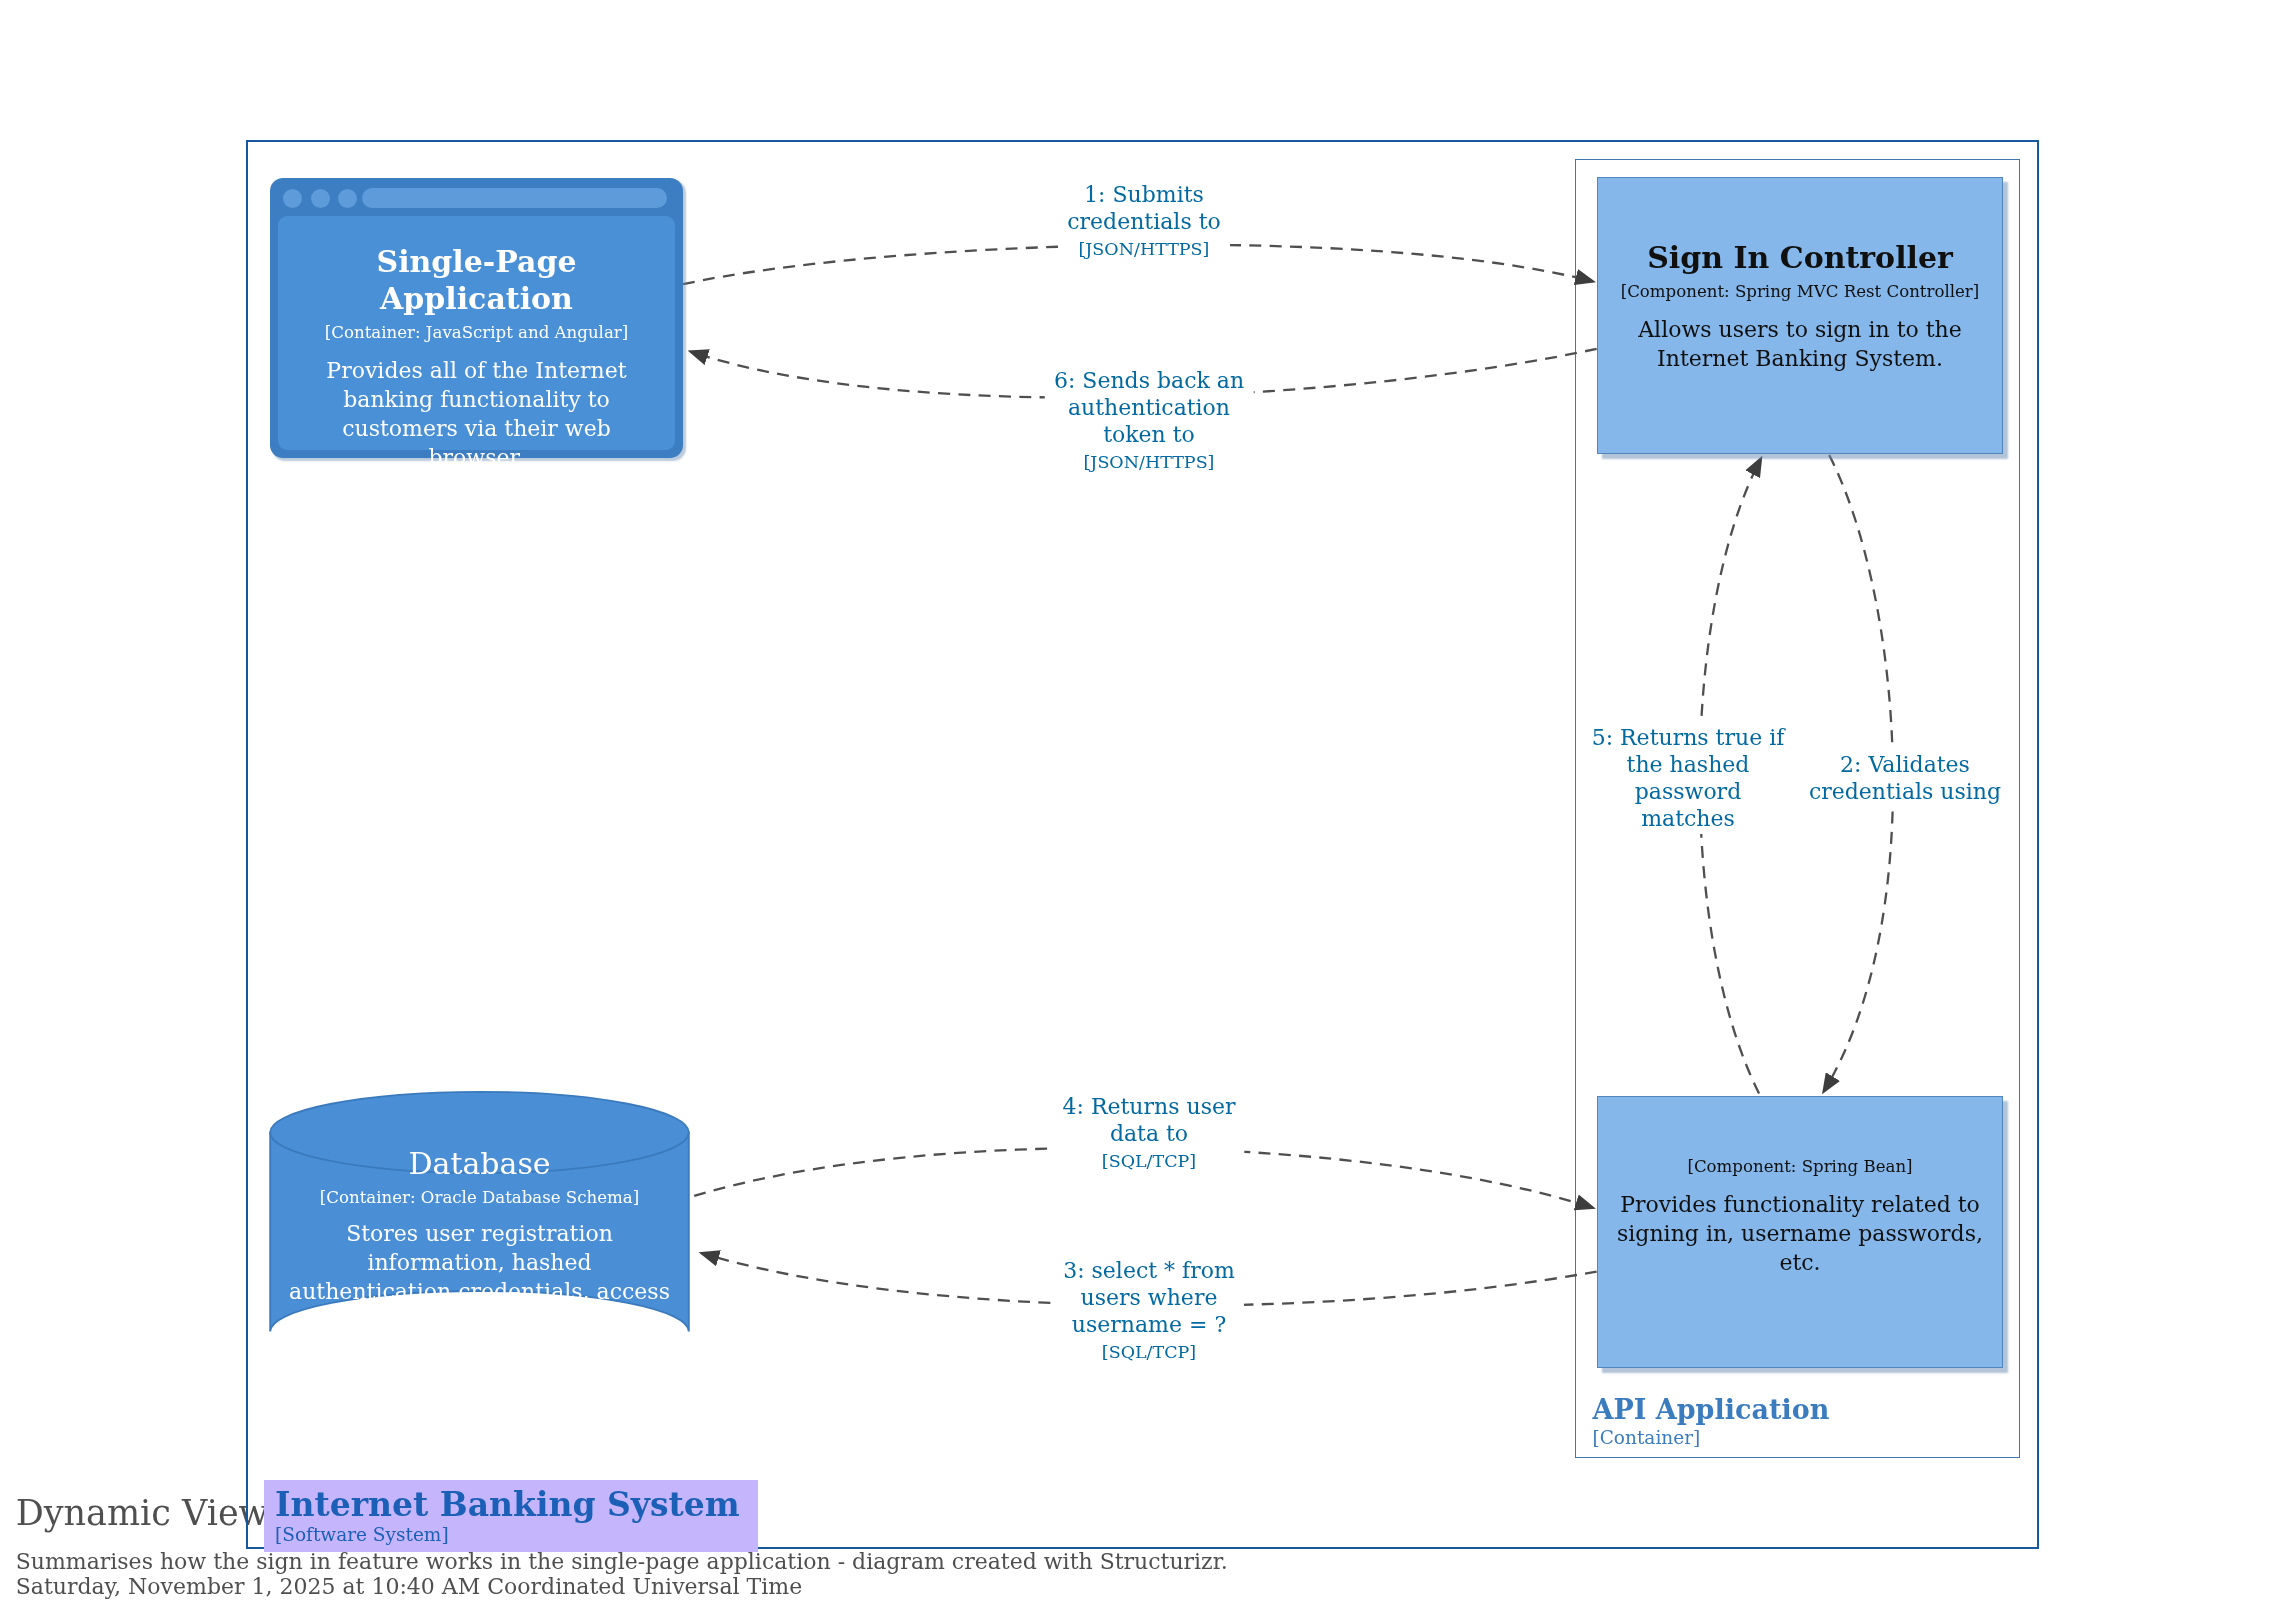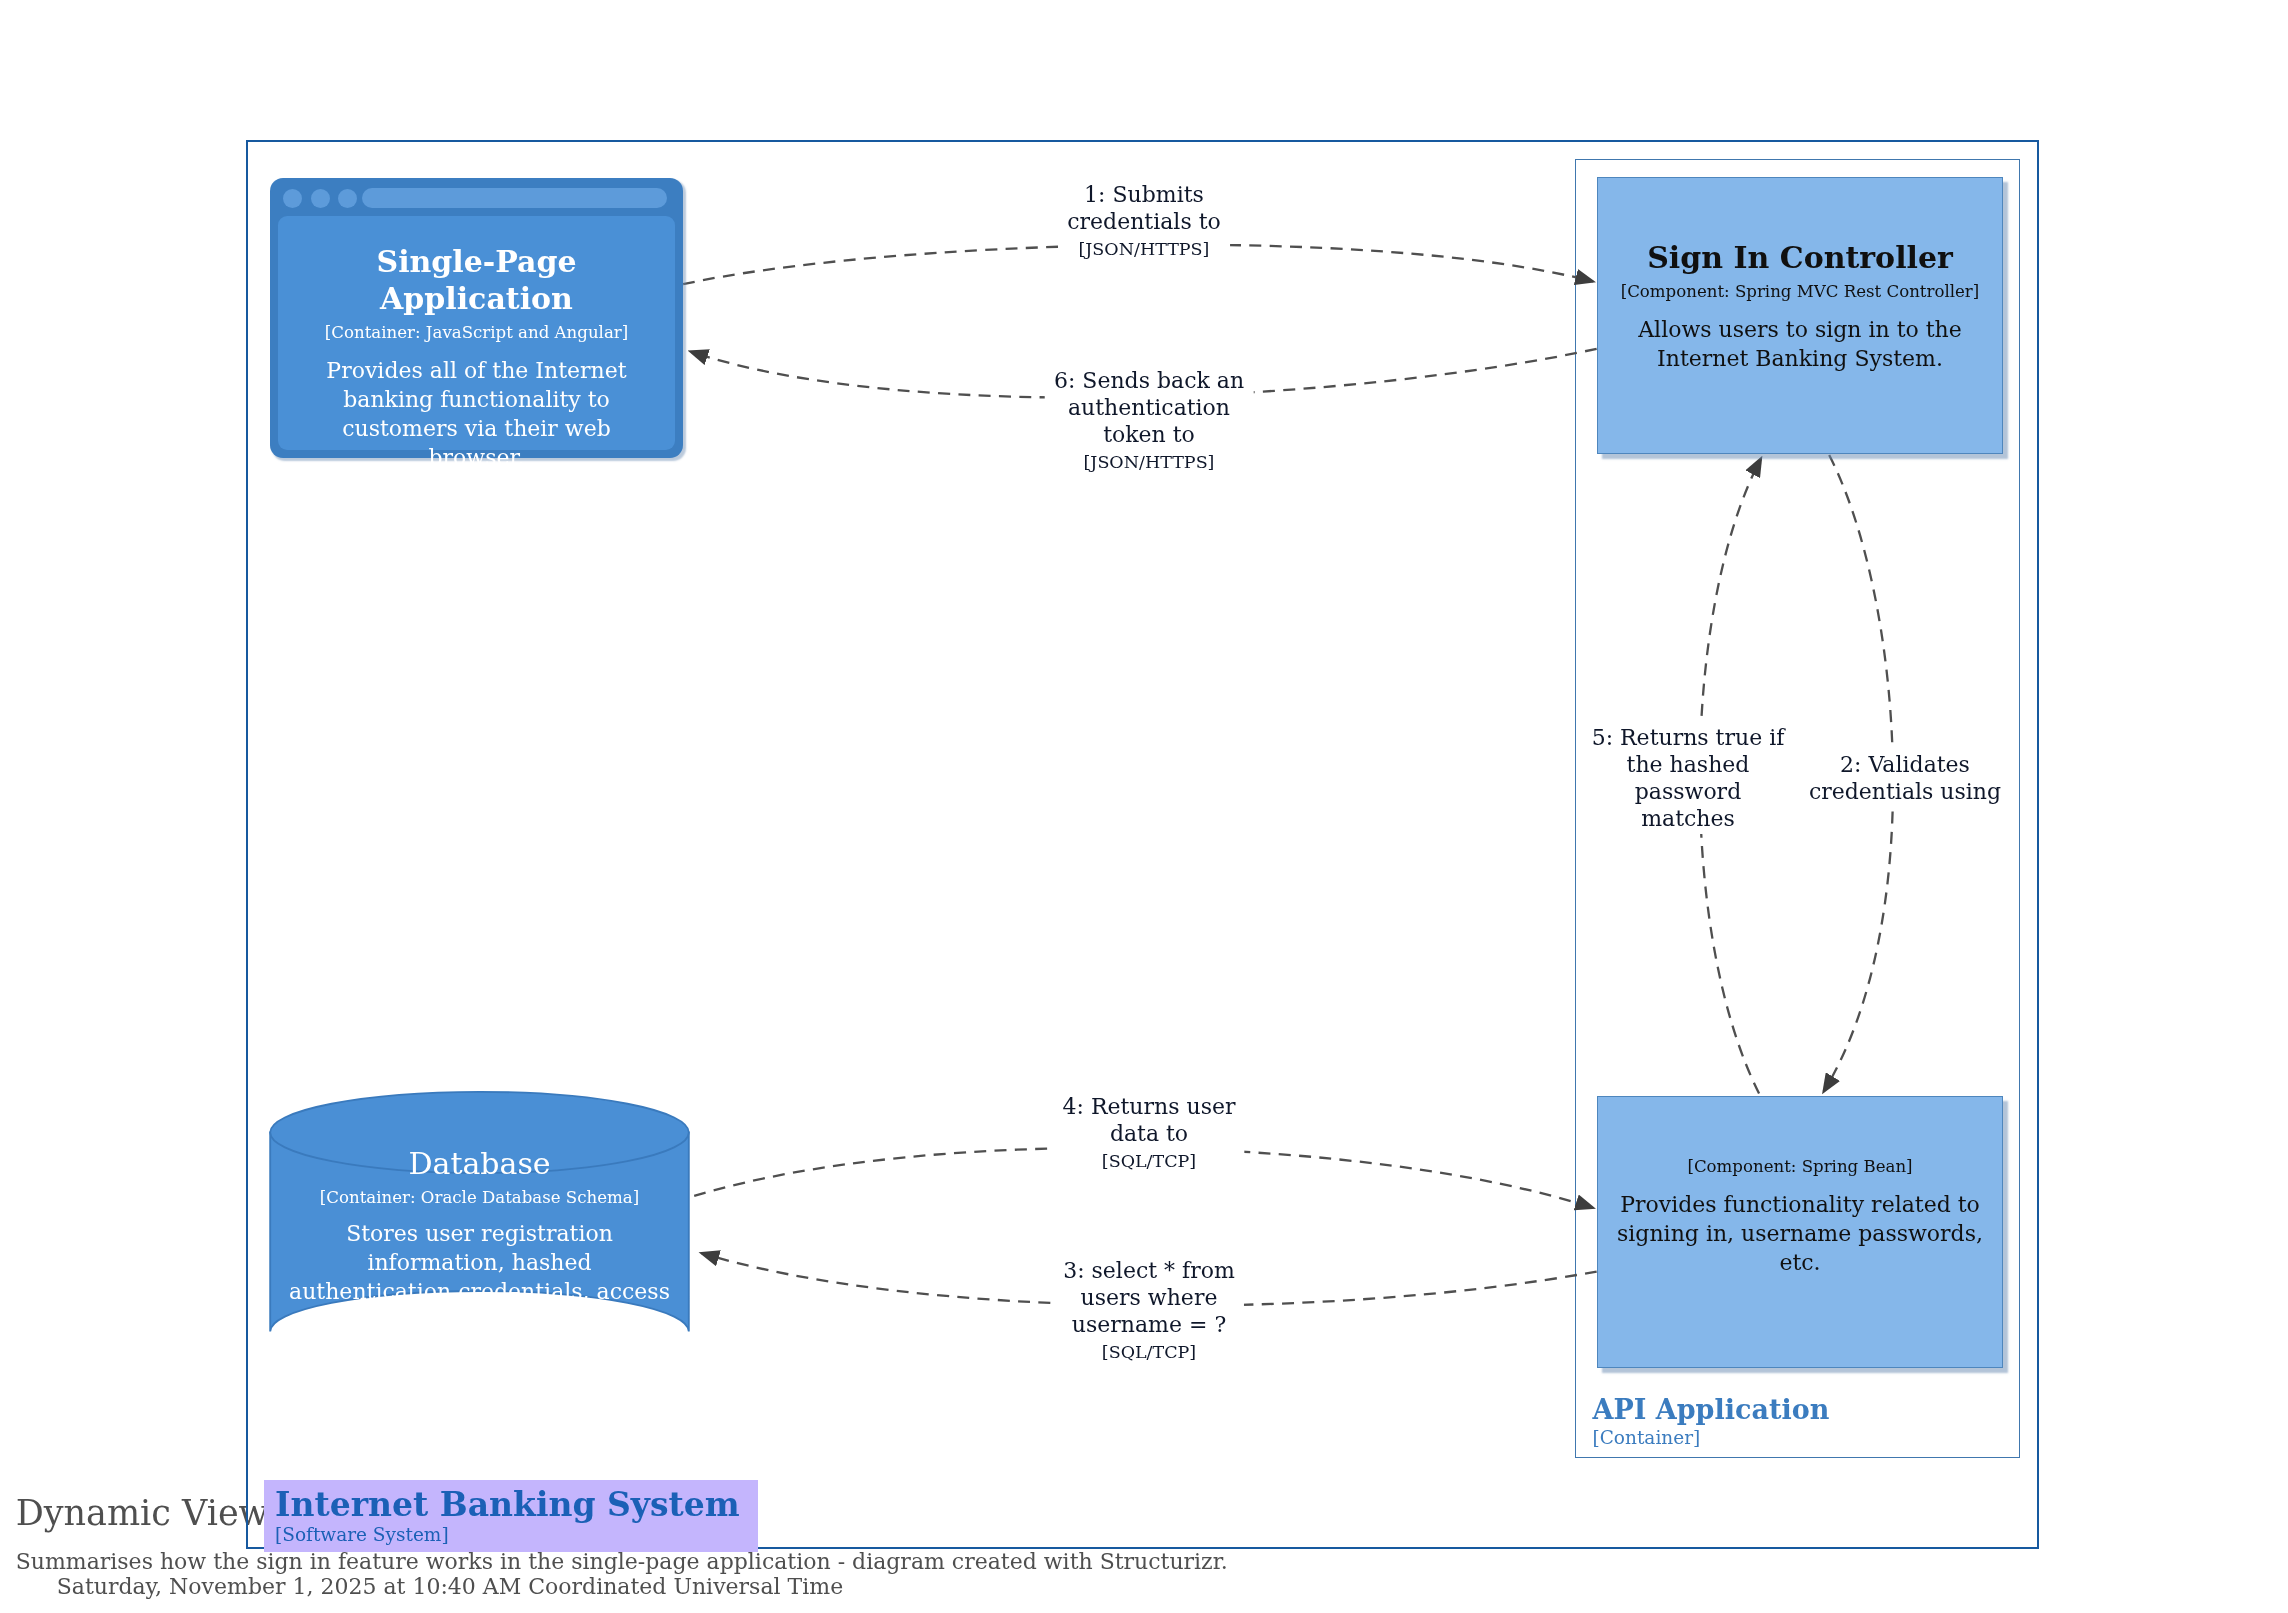--- a/index.html
+++ b/index.html
@@ -22,21 +22,21 @@
 
   .api-label{position:absolute;left:1587px;top:1390px;z-index:5;color:#3B7CBF;background:#ffffff;
              padding:1.8px 9.2px 1.8px 5.5px;}
   .api-label .t{font-size:27px;font-weight:bold;line-height:35px;}
   .api-label .m{font-size:18.5px;line-height:22px;}
 
   
   .ftext{position:absolute;left:15.7px;color:#4F4F4F;z-index:1;white-space:nowrap;}
   .f-title{top:1493px;font-size:35px;}
   .f-sum{top:1549px;font-size:22px;}
-  .f-time{top:1574px;font-size:22px;margin-left:41px;}
+  .f-time{top:1574px;font-size:22px;}
 
   
   svg.arrows{position:absolute;left:0;top:0;z-index:4;}
   svg.arrows path.rel{fill:none;stroke:#4F4F4F;stroke-width:2.5;stroke-dasharray:13 9;}
 
   
   .node{position:absolute;text-align:center;z-index:5;}
   .node .title{font-size:30px;font-weight:bold;line-height:37px;}
   .node .meta{font-size:16.6px;line-height:20px;margin-top:5.5px;}
   .node .desc{font-size:22px;line-height:29px;margin:13px auto 0 auto;}
@@ -59,21 +59,21 @@
 
   .cyl{position:absolute;left:268px;top:1090px;width:423px;height:284px;z-index:5;color:#ffffff;text-align:center;}
   .cyl svg{position:absolute;left:0;top:0;}
   .cyl-text{position:absolute;left:0;right:0;top:55px;text-align:center;}
   .cyl-text .title{font-size:30px;font-weight:normal;line-height:37px;}
   .cyl-text .meta{font-size:16.6px;line-height:20px;margin-top:5.5px;}
   .cyl-text .desc{font-size:22px;line-height:29px;margin:11px auto 0 auto;width:388px;}
 
   
   .rlabel{position:absolute;transform:translateX(-50%);z-index:6;background:#ffffff;
-          color:#0f172a;text-align:center;padding:1.8px 9.2px;font-size:22px;line-height:27px;}
+          color:#0369a1;text-align:center;padding:1.8px 9.2px;font-size:22px;line-height:27px;}
   .rlabel .rl{display:block;}
   .rlabel .rp{display:block;font-size:17.5px;line-height:22px;margin-top:2.8px;}
   .rlabel .rp:empty{display:none;}
   .rl1{left:1144px;top:179px;}
   .rl6{left:1149px;top:365px;}
   .rl5{left:1688px;top:722px;}
   .rl2{left:1905px;top:749px;}
   .rl4{left:1149px;top:1091px;text-align:center;}
   .rl3{left:1149px;top:1255px;}
 </style>

